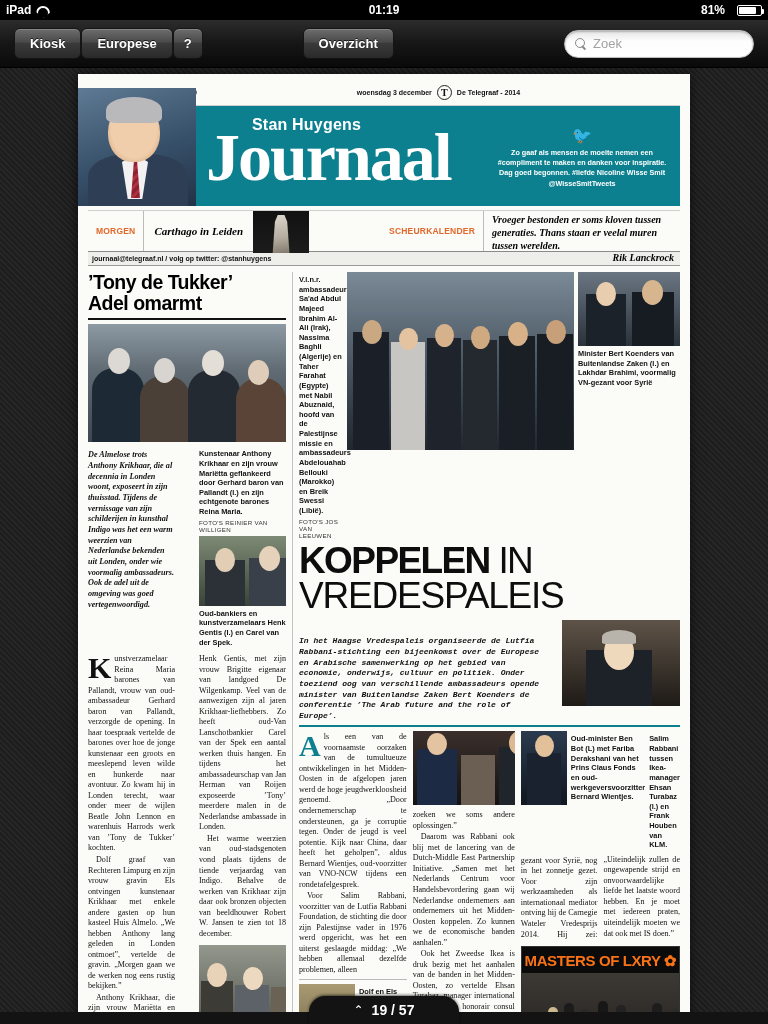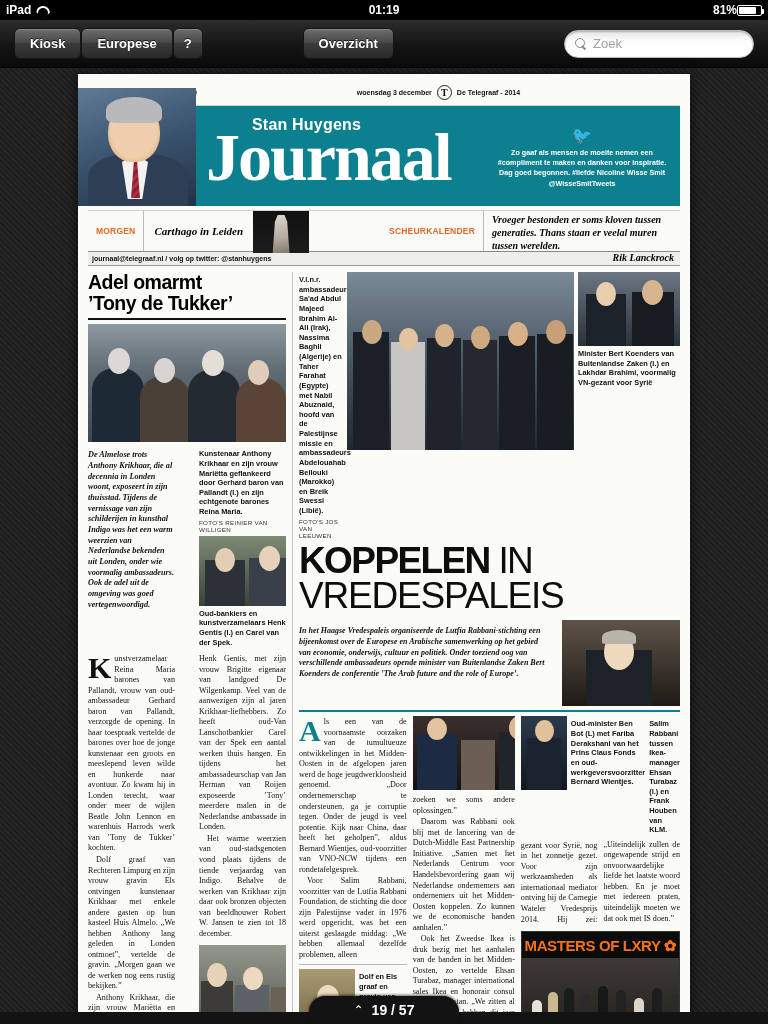--- a/index.html
+++ b/index.html
@@ -12,21 +12,21 @@
   
   .status-bar {
     height: 20px; width: 100%;
     background: #000; color: #fff;
     display: flex; align-items: center; justify-content: space-between;
     padding: 0 6px; font-size: 12px; font-weight: bold;
   }
   .sb-left { display: flex; align-items: center; gap: 4px; }
   .sb-center { position: absolute; left: 0; right: 0; text-align: center;
                font-size: 12px; font-weight: bold; pointer-events: none; }
-  .sb-right { display: flex; align-items: center; gap: 0; z-index: 2; }
+  .sb-right { display: flex; align-items: center; gap: 12px; z-index: 2; }
   .wifi-icon { display:inline-block; width: 12px; height: 10px; position: relative; }
   .wifi-icon::before{
     content:""; position:absolute; left:1px; top:1px; width:10px; height:10px;
     border:2px solid #fff; border-radius:50%;
     clip-path: polygon(0 0, 100% 0, 100% 45%, 50% 85%, 0 45%);
   }
   .battery {
     width: 25px; height: 11px; border: 1px solid #fff; border-radius: 2px;
     position: relative; display:inline-block;
   }
@@ -266,22 +266,22 @@
     font-family:"Liberation Sans",sans-serif; font-weight:bold;
     font-size:37px; line-height:.96; letter-spacing:-1.6px; color:#0d0d0d;
     margin-top:4px;
   }
   .koppelen .thin { font-weight:normal; }
   .vredes {
     font-family:"Liberation Sans",sans-serif; font-weight:normal;
     font-size:37px; line-height:.98; letter-spacing:-1.2px; color:#0d0d0d;
   }
   .lead {
-    font-family:Liberation Serif, serif; font-style:italic; font-weight:bold;
-    font-size:8px; line-height:1.33; margin-top:6px; color:#111;
+    font-family:Liberation Mono, monospace; font-style:italic; font-weight:bold;
+    font-size:8px; line-height:1.33; margin-top:16px; color:#111;
   }
   .teal-rule { border-top:2px solid #0d8090; margin:4px 0; }
   .grayrule { border-top:1px solid #b9b9b9; margin:4px 0; }
 
   .three-col { display:flex; gap:6px; }
   .three-col > div { flex:1; }
 
   
   .ad {
     width:100%; height:160px; background:#0b0b0b; position:relative;
@@ -387,22 +387,22 @@
         <span>Vroeger bestonden er soms kloven tussen generaties. Thans staan er veelal muren tussen werelden.</span>
         <span class="src">Rik Lanckrock</span>
       </div>
     </div>
 
     <div class="mailstrip">journaal@telegraaf.nl / volg op twitter: @stanhuygens</div>
 
     <div class="body-grid">
 
       <div class="col-left">
+        <div class="hl-main">’Tony de Tukker’</div>
         <div class="hl-main">Adel omarmt</div>
-        <div class="hl-main">’Tony de Tukker’</div>
         <div class="hl-rule"></div>
 
         <div class="photo ph-grp">
           <div class="p" style="left:4px;width:52px;height:74px;background:#1d2a36;"></div>
           <div class="h" style="left:20px;top:24px;width:22px;height:26px;background:#dcd9d4;"></div>
           <div class="p" style="left:52px;width:50px;height:66px;background:#4b4038;"></div>
           <div class="h" style="left:66px;top:34px;width:21px;height:25px;background:#d8d4cf;"></div>
           <div class="p" style="left:100px;width:52px;height:72px;background:#232a31;"></div>
           <div class="h" style="left:114px;top:26px;width:22px;height:26px;background:#e3ded6;"></div>
           <div class="p" style="left:148px;width:50px;height:64px;background:#5a4438;"></div>

